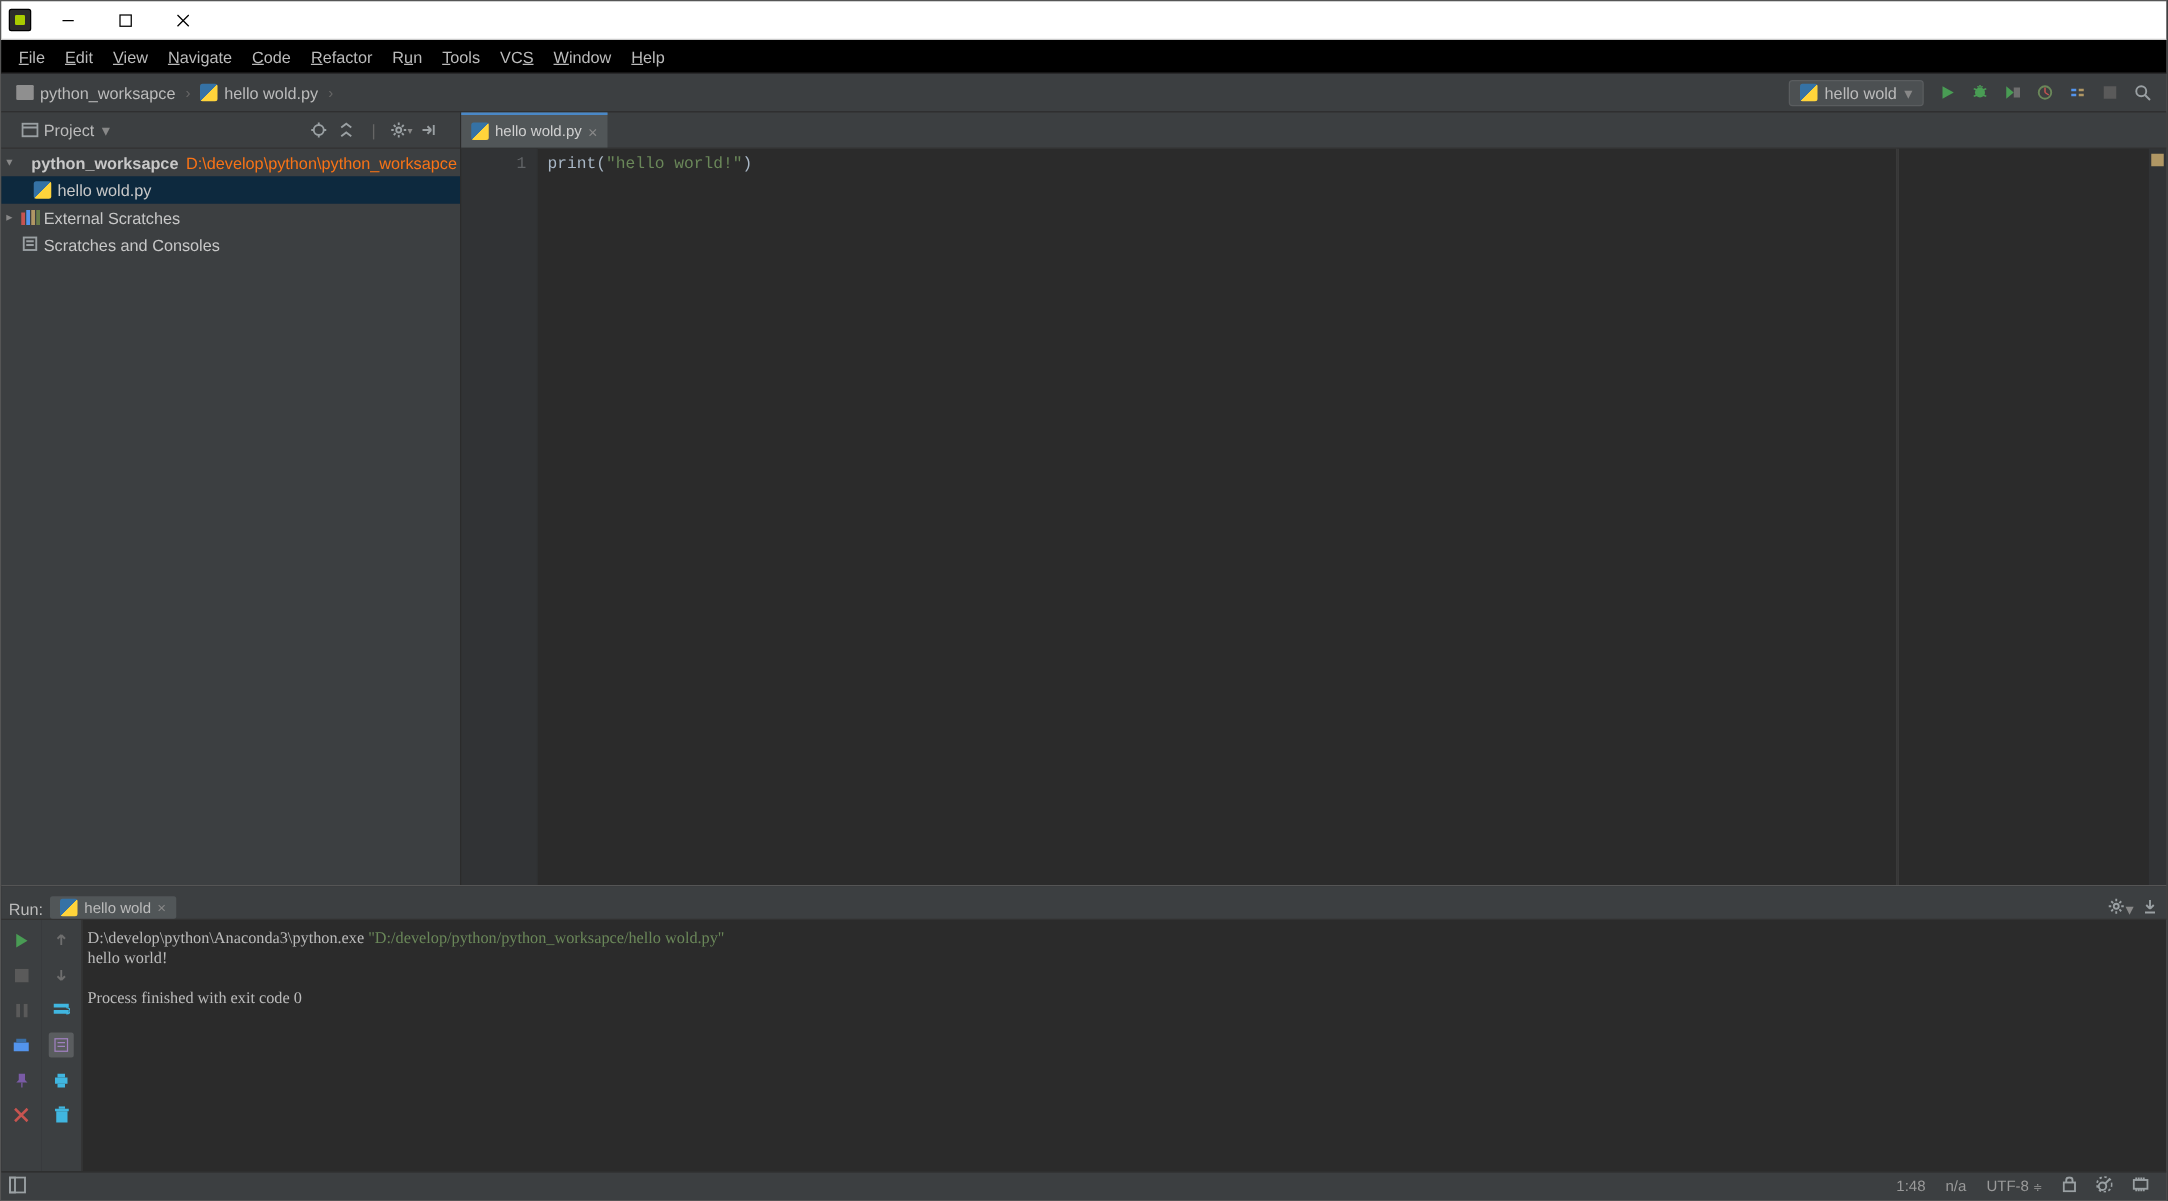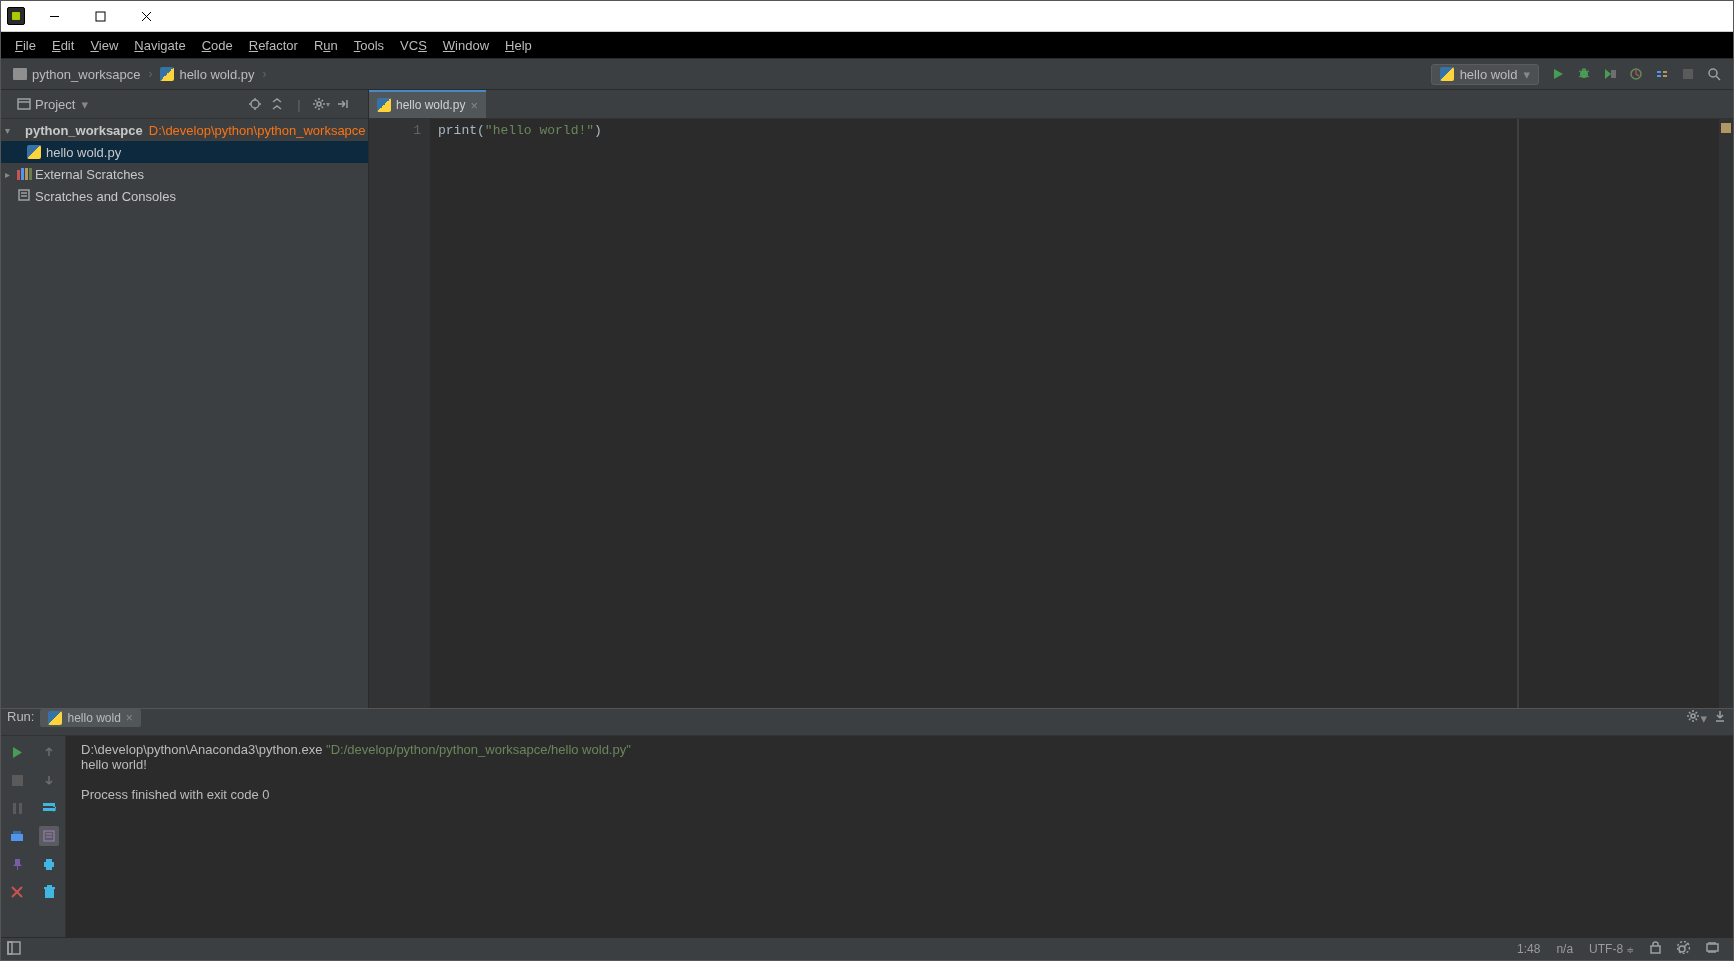--- a/index.html
+++ b/index.html
@@ -49,29 +49,29 @@
 .ftab .close{color:#888;font-size:13px}
 .codewrap{flex:1;display:flex;font-family:"Consolas","Courier New",monospace;font-size:13px;position:relative}
 .gutter{width:52px;background:#313335;color:#606366;text-align:right;padding:4px 8px 0 0;border-right:1px solid #313335}
 .codetxt{flex:1;padding:4px 0 0 8px;color:#a9b7c6;border-right:1px solid #404040}
 .code-fn{color:#a9b7c6}
 .code-str{color:#6a8759}
 .right-gutter{width:14px;background:#313335}
 .minimap{width:200px;background:#2b2b2b;border-left:1px solid #404040}
 
 .runpanel{height:228px;background:#2b2b2b;border-top:1px solid #555;display:flex;flex-direction:column}
-.runhdr{height:26px;background:#3c3f41;border-bottom:1px solid #323232;display:flex;align-items:flex-start;padding:0 6px;gap:6px}
+.runhdr{height:26px;background:#3c3f41;border-bottom:1px solid #323232;display:flex;align-items:flex-end;padding:0 6px;gap:6px}
 .runhdr .rtitle{color:#bbbbbb}
 .runhdr .rtab{background:#515658;padding:2px 8px;border-radius:2px;display:flex;align-items:center;gap:5px;font-size:12px}
 .runhdr .close{color:#888}
 .runbody{flex:1;display:flex}
 .runtools{width:32px;background:#3c3f41;display:flex;flex-direction:column;align-items:center;padding-top:6px;gap:8px}
 .runtools2{width:32px;background:#3c3f41;display:flex;flex-direction:column;align-items:center;padding-top:6px;gap:8px;border-right:1px solid #323232}
 .rtico{width:20px;height:20px;display:flex;align-items:center;justify-content:center}
-.console{flex:1;padding:6px 15px;font-family:Liberation Sans, sans-serif;font-size:13px;color:#bbbbbb;white-space:pre}
+.console{flex:1;padding:6px 4px;font-family:Liberation Serif, serif;font-size:13px;color:#bbbbbb;white-space:pre}
 .cstr{color:#6a8759}
 
 .statusbar{height:22px;background:#3c3f41;border-top:1px solid #2b2b2b;display:flex;align-items:center;padding:0 6px;font-size:12px;color:#9a9a9a}
 .statusbar .sp{flex:1}
 .statusbar .sitem{margin:0 8px}
 .sq-ico{width:14px;height:14px;border:1px solid #777}
 
 .ico-svg{stroke:#9aa0a3;fill:none;stroke-width:1.5}
 .greenrun{fill:#499c54}
 .bug{fill:#499c54}

